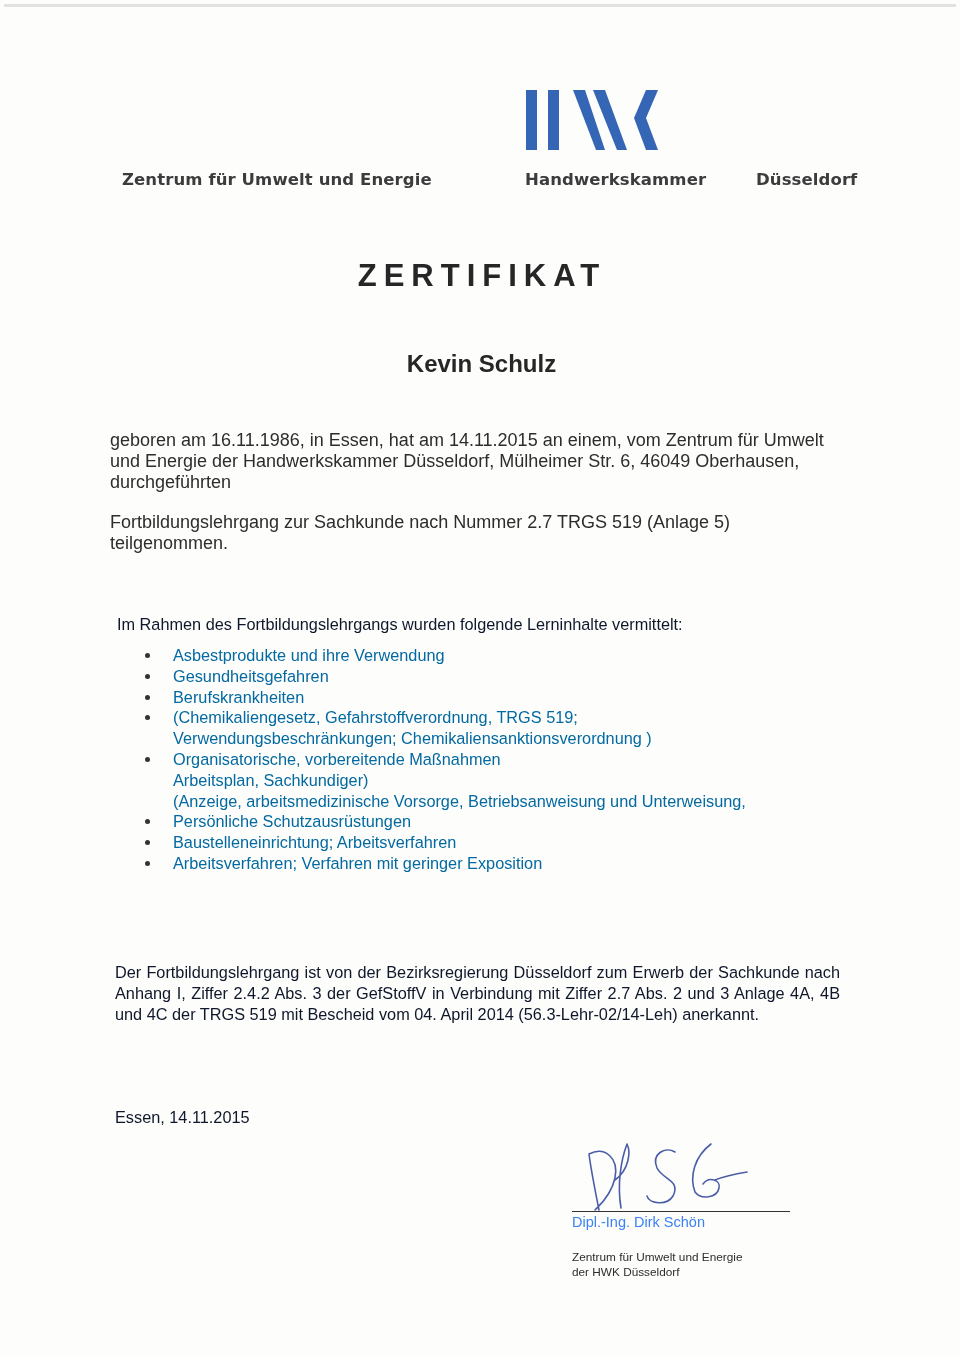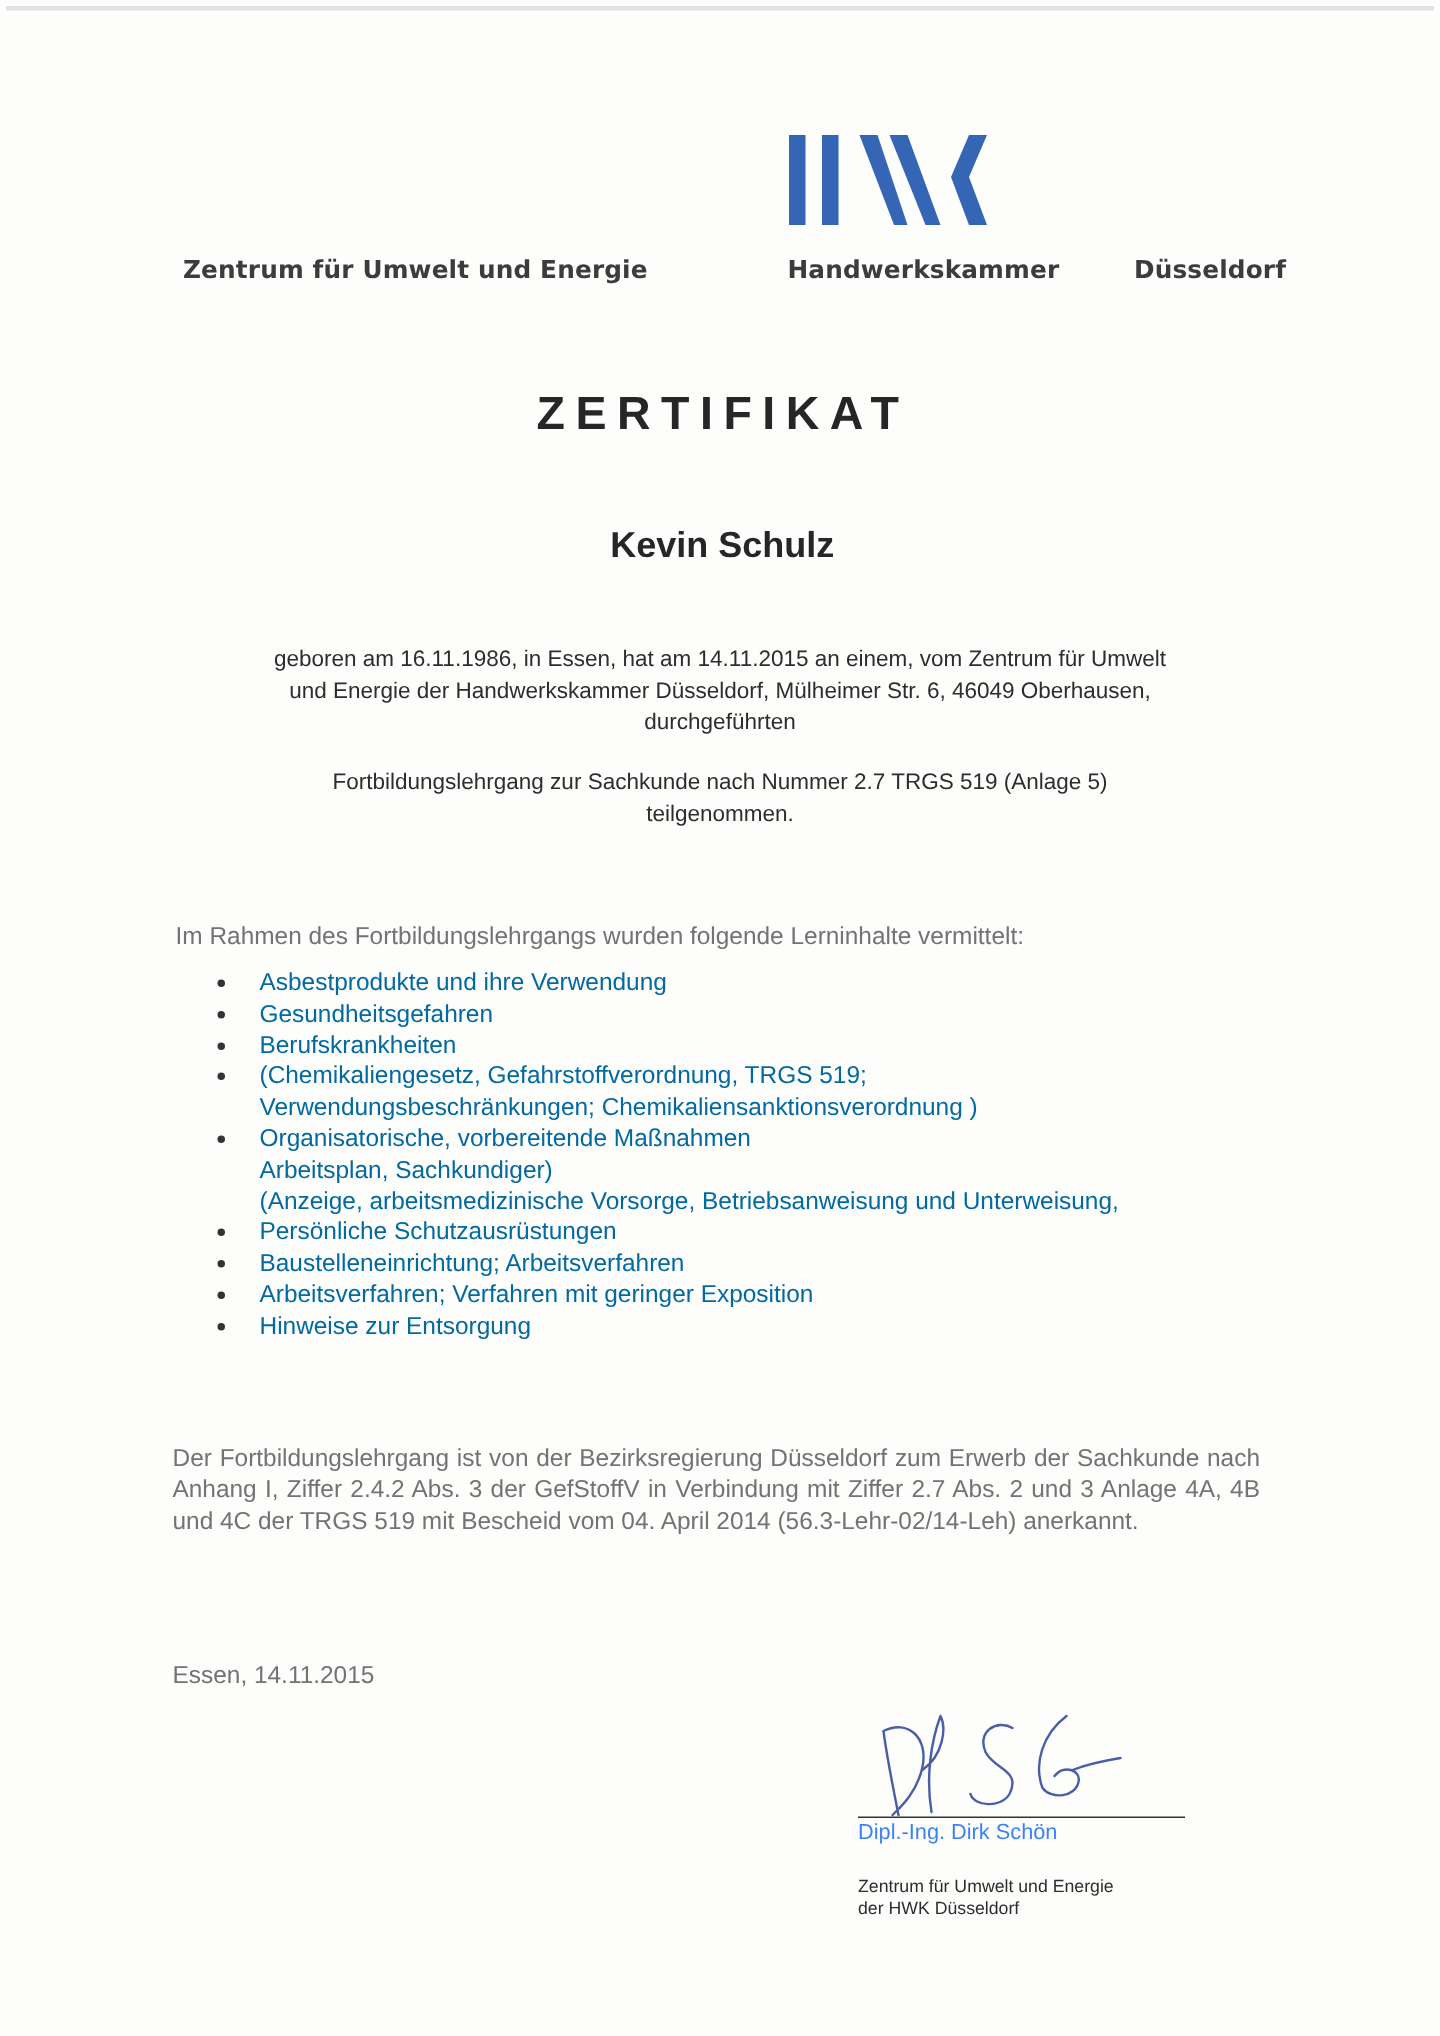--- a/index.html
+++ b/index.html
@@ -26,26 +26,26 @@
   .title {
     position: absolute; left: 0; width: 960px; top: 258px; text-align: center;
     font-size: 31px; font-weight: bold; letter-spacing: 7px; color: #262626;
     padding-left: 2px;
   }
   .name {
     position: absolute; left: 0; width: 963px; top: 350px; text-align: center;
     font-size: 24px; font-weight: bold; color: #262626;
   }
   .center-block {
-    position: absolute; left: 110px; width: 740px; text-align: center;
-    font-size: 15px; line-height: 20.8px; color: #2d2d2d;
+    position: absolute; left: 110px; width: 740px; 
+    font-size: 18px; line-height: 20.8px; color: #2d2d2d;
   }
   .intro { top: 430px; }
   .course { top: 512px; }
-  .para { position: absolute; font-size: 16.3px; line-height: 20.8px; color: #737373; }
+  .para { position: absolute; font-size: 16.3px; line-height: 20.8px; color: #0f172a; }
   .list-intro { left: 117px; top: 614px; }
   ul.topics {
     position: absolute; left: 145px; top: 645px; margin: 0; padding: 0;
     list-style: none; width: 680px; font-size: 16.3px; line-height: 20.8px; color: #0369a1;
   }
   ul.topics li { position: relative; padding-left: 28px; }
   ul.topics li .bullet {
     position: absolute; left: 0; top: 8px; width: 5px; height: 5px;
     border-radius: 50%; background: #333;
   }
@@ -128,24 +128,20 @@
       <div>Persönliche Schutzausrüstungen</div>
     </li>
   <li>
       <span class="bullet"></span>
       <div>Baustelleneinrichtung; Arbeitsverfahren</div>
     </li>
   <li>
       <span class="bullet"></span>
       <div>Arbeitsverfahren; Verfahren mit geringer Exposition</div>
     </li>
-  <li>
-      <span class="bullet"></span>
-      <div>Hinweise zur Entsorgung</div>
-    </li>
 </ul>
 
 <div class="para recognition">Der Fortbildungslehrgang ist von der Bezirksregierung Düsseldorf zum Erwerb der Sachkunde nach Anhang I, Ziffer 2.4.2 Abs. 3 der GefStoffV in Verbindung mit Ziffer 2.7 Abs. 2 und 3 Anlage 4A, 4B und 4C der TRGS 519 mit Bescheid vom 04. April 2014 (56.3-Lehr-02/14-Leh) anerkannt.</div>
 
 <div class="para place-date">Essen, 14.11.2015</div>
 
 <svg class="signature" viewBox="0 0 170 75" fill="none" stroke="#4a5ea8" stroke-width="1.6" stroke-linecap="round">
   <path d="M4,14 C6,30 10,50 14,70 M4,14 C20,6 34,18 30,38 C26,56 14,66 10,70"></path>
   <path d="M42,4 C36,20 32,44 36,68 M42,4 C46,12 44,30 30,40"></path>
   <path d="M90,12 C80,6 66,14 72,28 C78,40 96,40 88,56 C82,66 64,64 62,56"></path>

